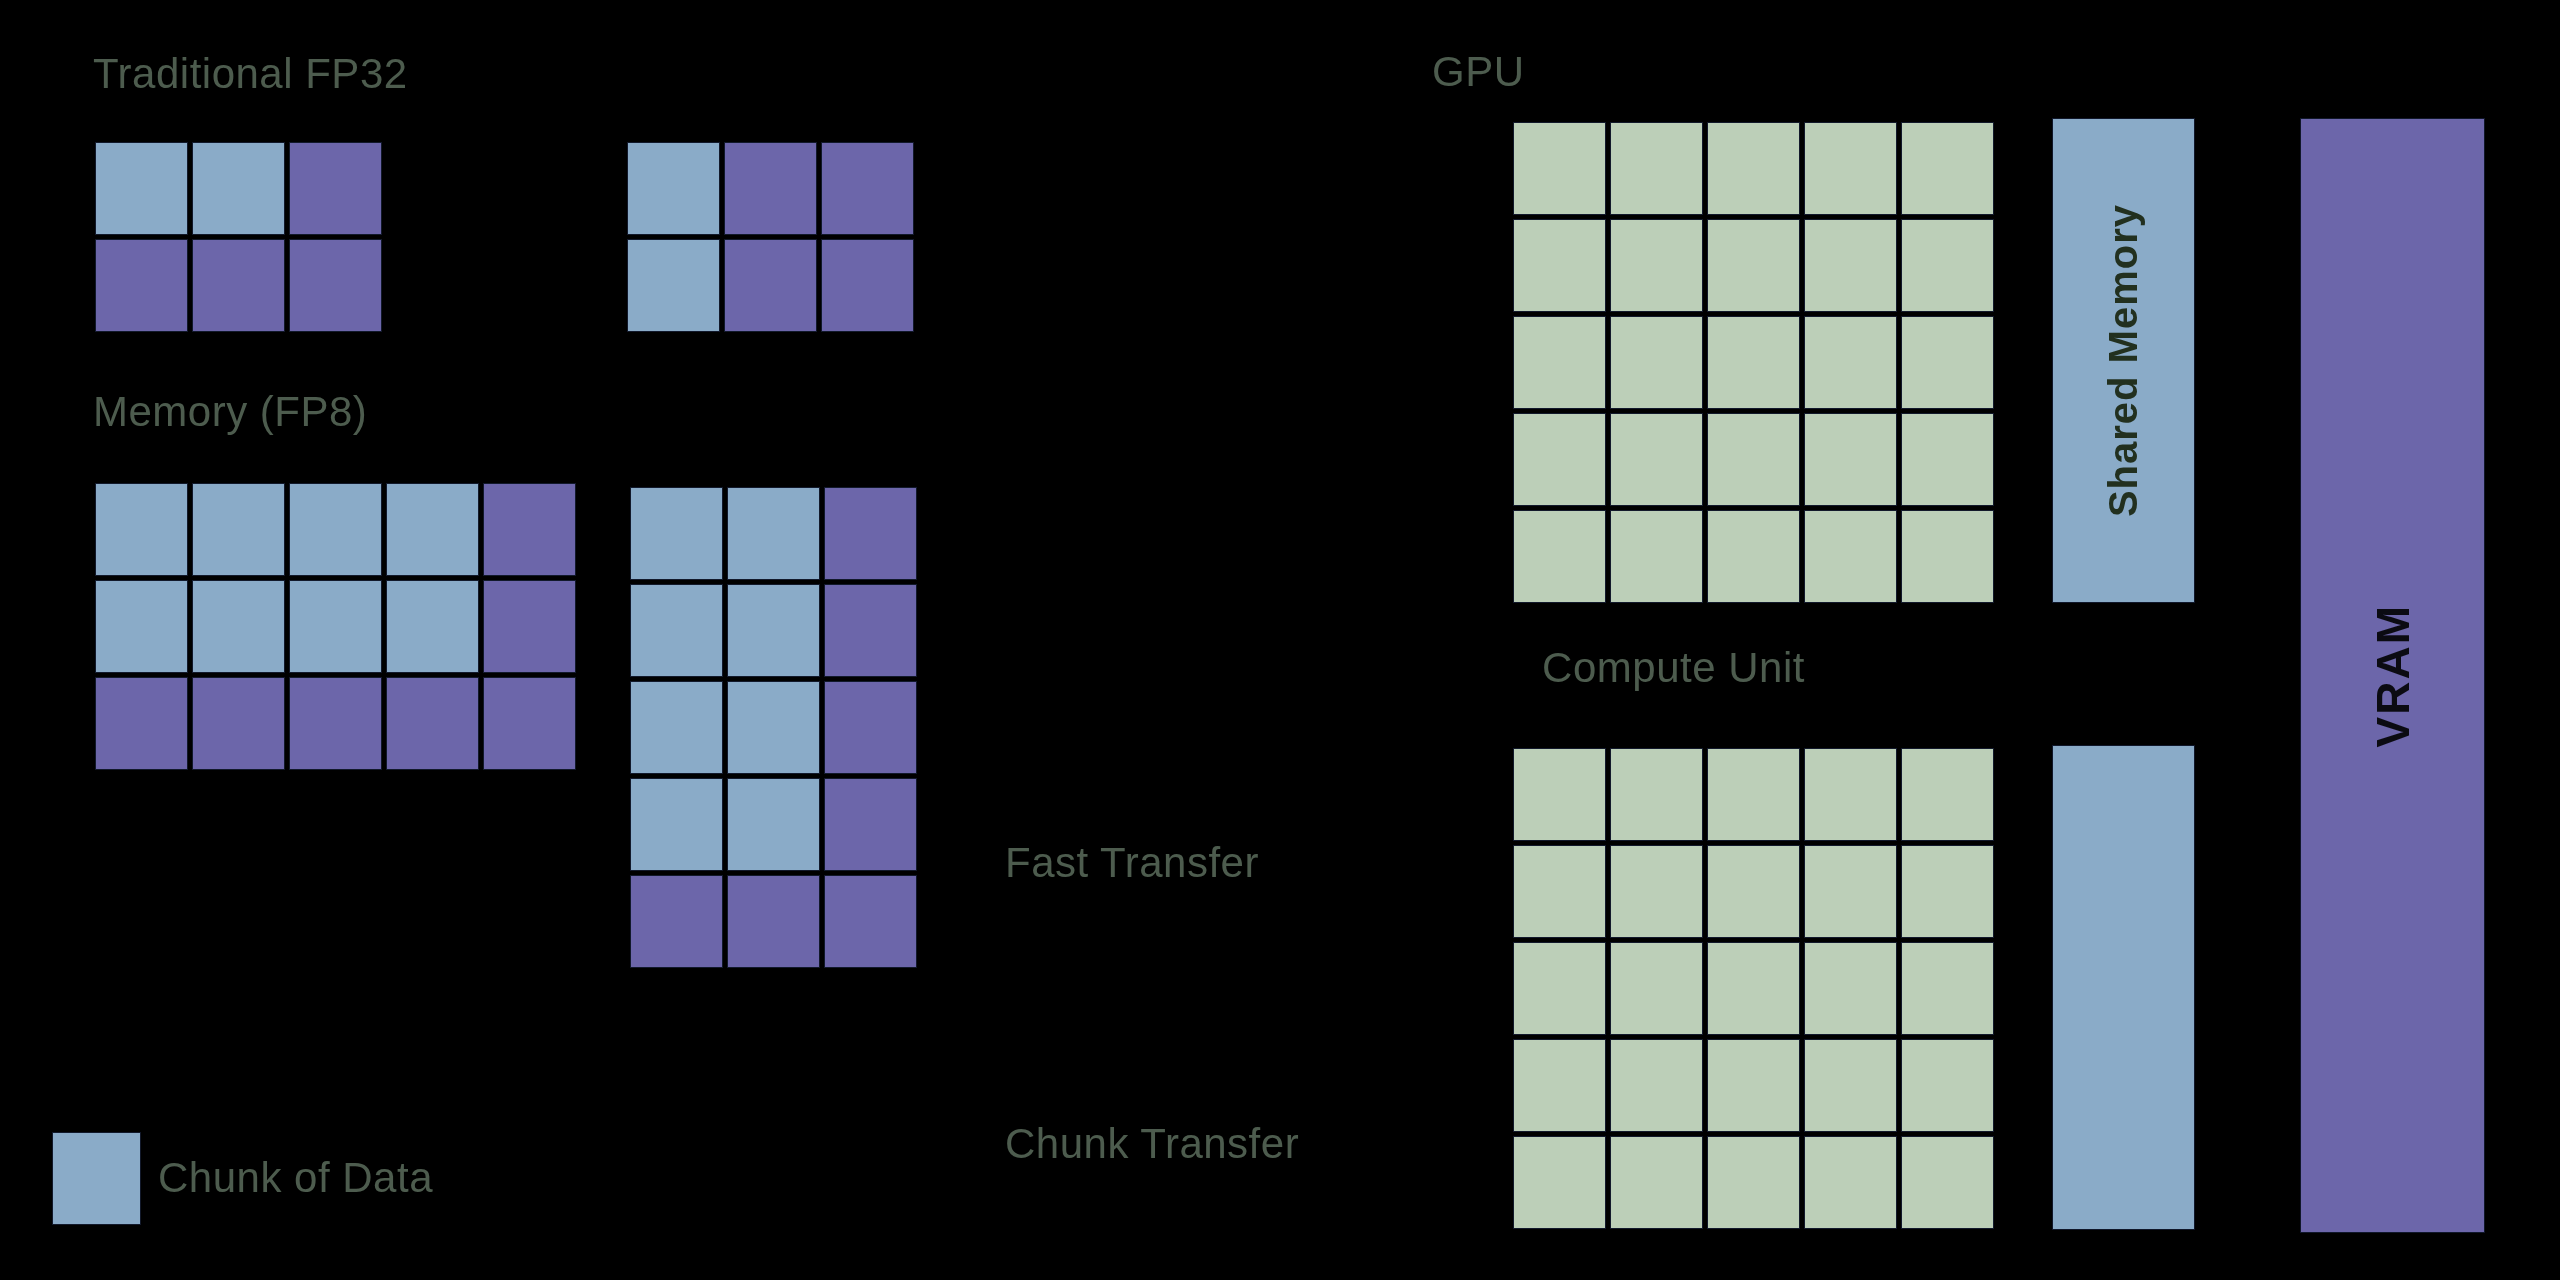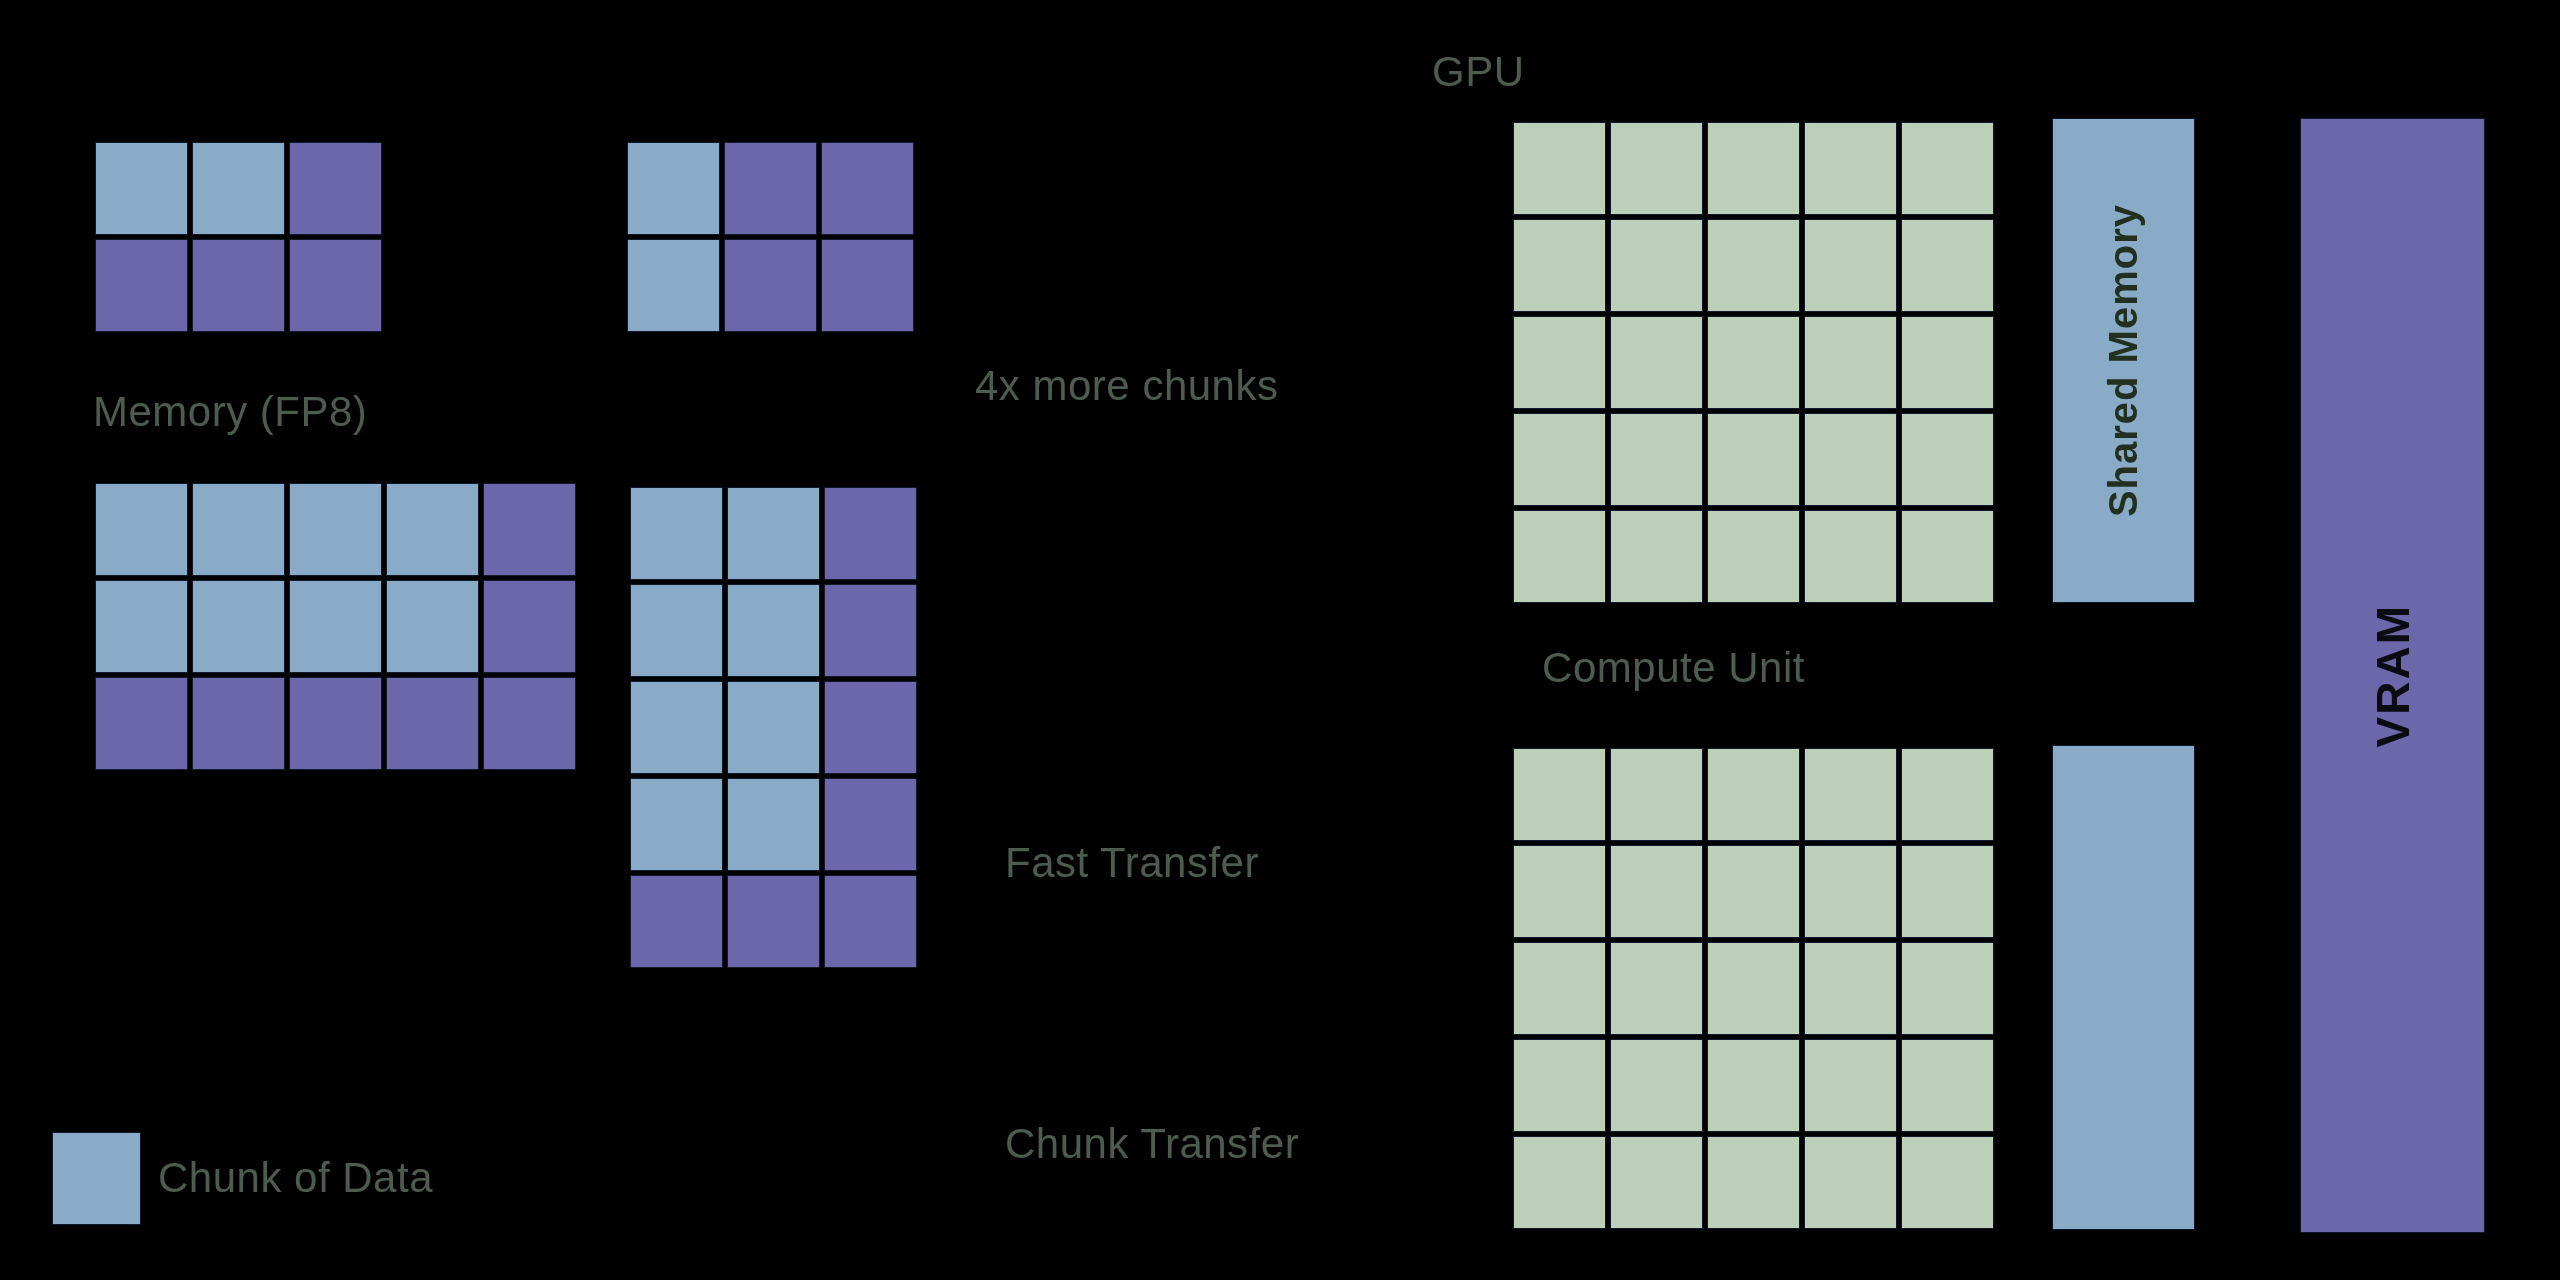--- a/index.html
+++ b/index.html
@@ -59,20 +59,21 @@
     position:absolute;
     box-sizing:border-box;
     border:1px solid #12192b;
   }
 </style>
 </head>
 <body>
 
 <div id="canvas" style="--bg: #000000; --chunk-blue: #8aabc8; --chunk-purple: #6c66aa; --compute-green: #bccfb8; --label-green: #4d5c4e; --bar-text: #22301f; --vram-text: #0b0b12;">
 
+  <div class="label" style="left:93px; top:52px;">Traditional FP32</div>
 
   <div class="grid" style="left: 95px; top: 142px; grid-template-columns: repeat(3, 93px);">
       <div class="cell" style="background: rgb(138, 171, 200);"></div>
       <div class="cell" style="background: rgb(138, 171, 200);"></div>
       <div class="cell" style="background: rgb(108, 102, 170);"></div>
       <div class="cell" style="background: rgb(108, 102, 170);"></div>
       <div class="cell" style="background: rgb(108, 102, 170);"></div>
       <div class="cell" style="background: rgb(108, 102, 170);"></div>
     </div>
 
@@ -116,21 +117,20 @@
       <div class="cell" style="background: rgb(138, 171, 200);"></div>
       <div class="cell" style="background: rgb(108, 102, 170);"></div>
       <div class="cell" style="background: rgb(138, 171, 200);"></div>
       <div class="cell" style="background: rgb(138, 171, 200);"></div>
       <div class="cell" style="background: rgb(108, 102, 170);"></div>
       <div class="cell" style="background: rgb(108, 102, 170);"></div>
       <div class="cell" style="background: rgb(108, 102, 170);"></div>
       <div class="cell" style="background: rgb(108, 102, 170);"></div>
     </div>
 
-  <div class="label" style="left:975px; top:364px;">4x more chunks</div>
 
   <div class="legend-swatch" style="left:52px; top:1132px; width:89px; height:93px; background:var(--chunk-blue);"></div>
   <div class="label" style="left:158px; top:1156px;">Chunk of Data</div>
 
   <div class="label" style="left:1432px; top:50px;">GPU</div>
 
   <div class="grid" style="left: 1513px; top: 122px; grid-template-columns: repeat(5, 93px);">
       <div class="cell" style="background: rgb(188, 207, 184);"></div>
       <div class="cell" style="background: rgb(188, 207, 184);"></div>
       <div class="cell" style="background: rgb(188, 207, 184);"></div>

